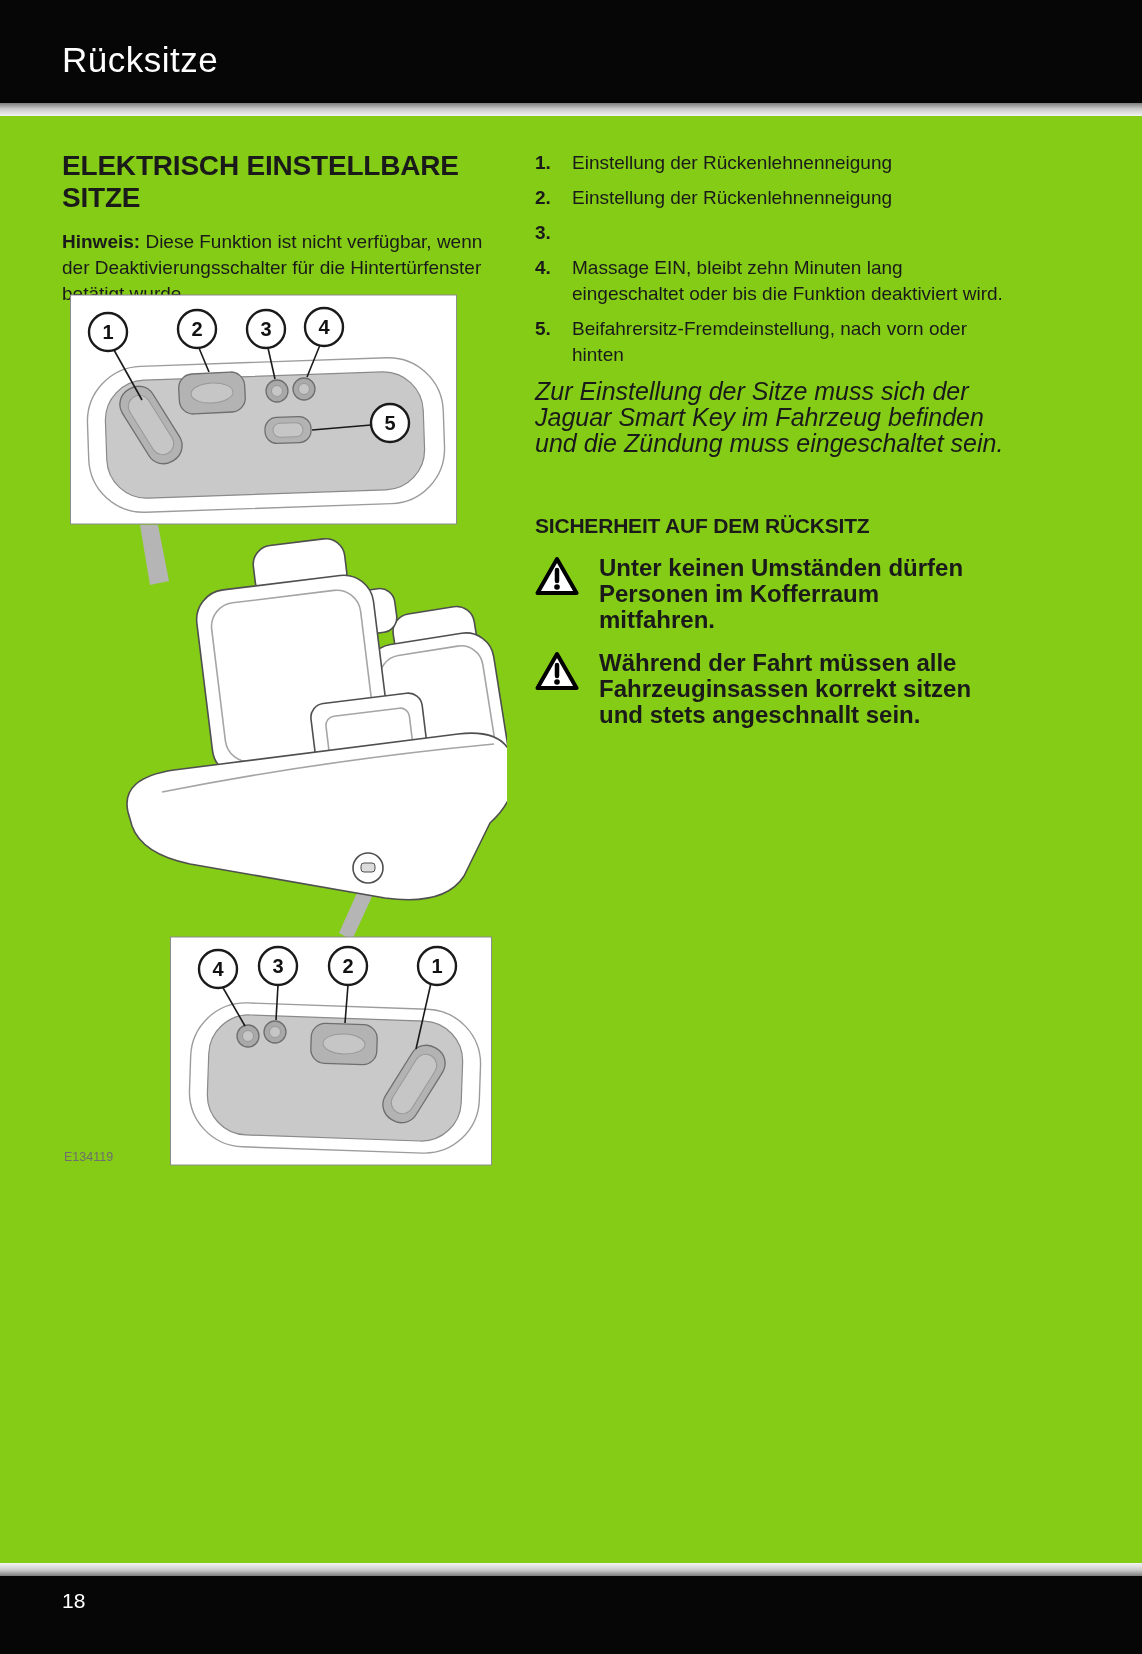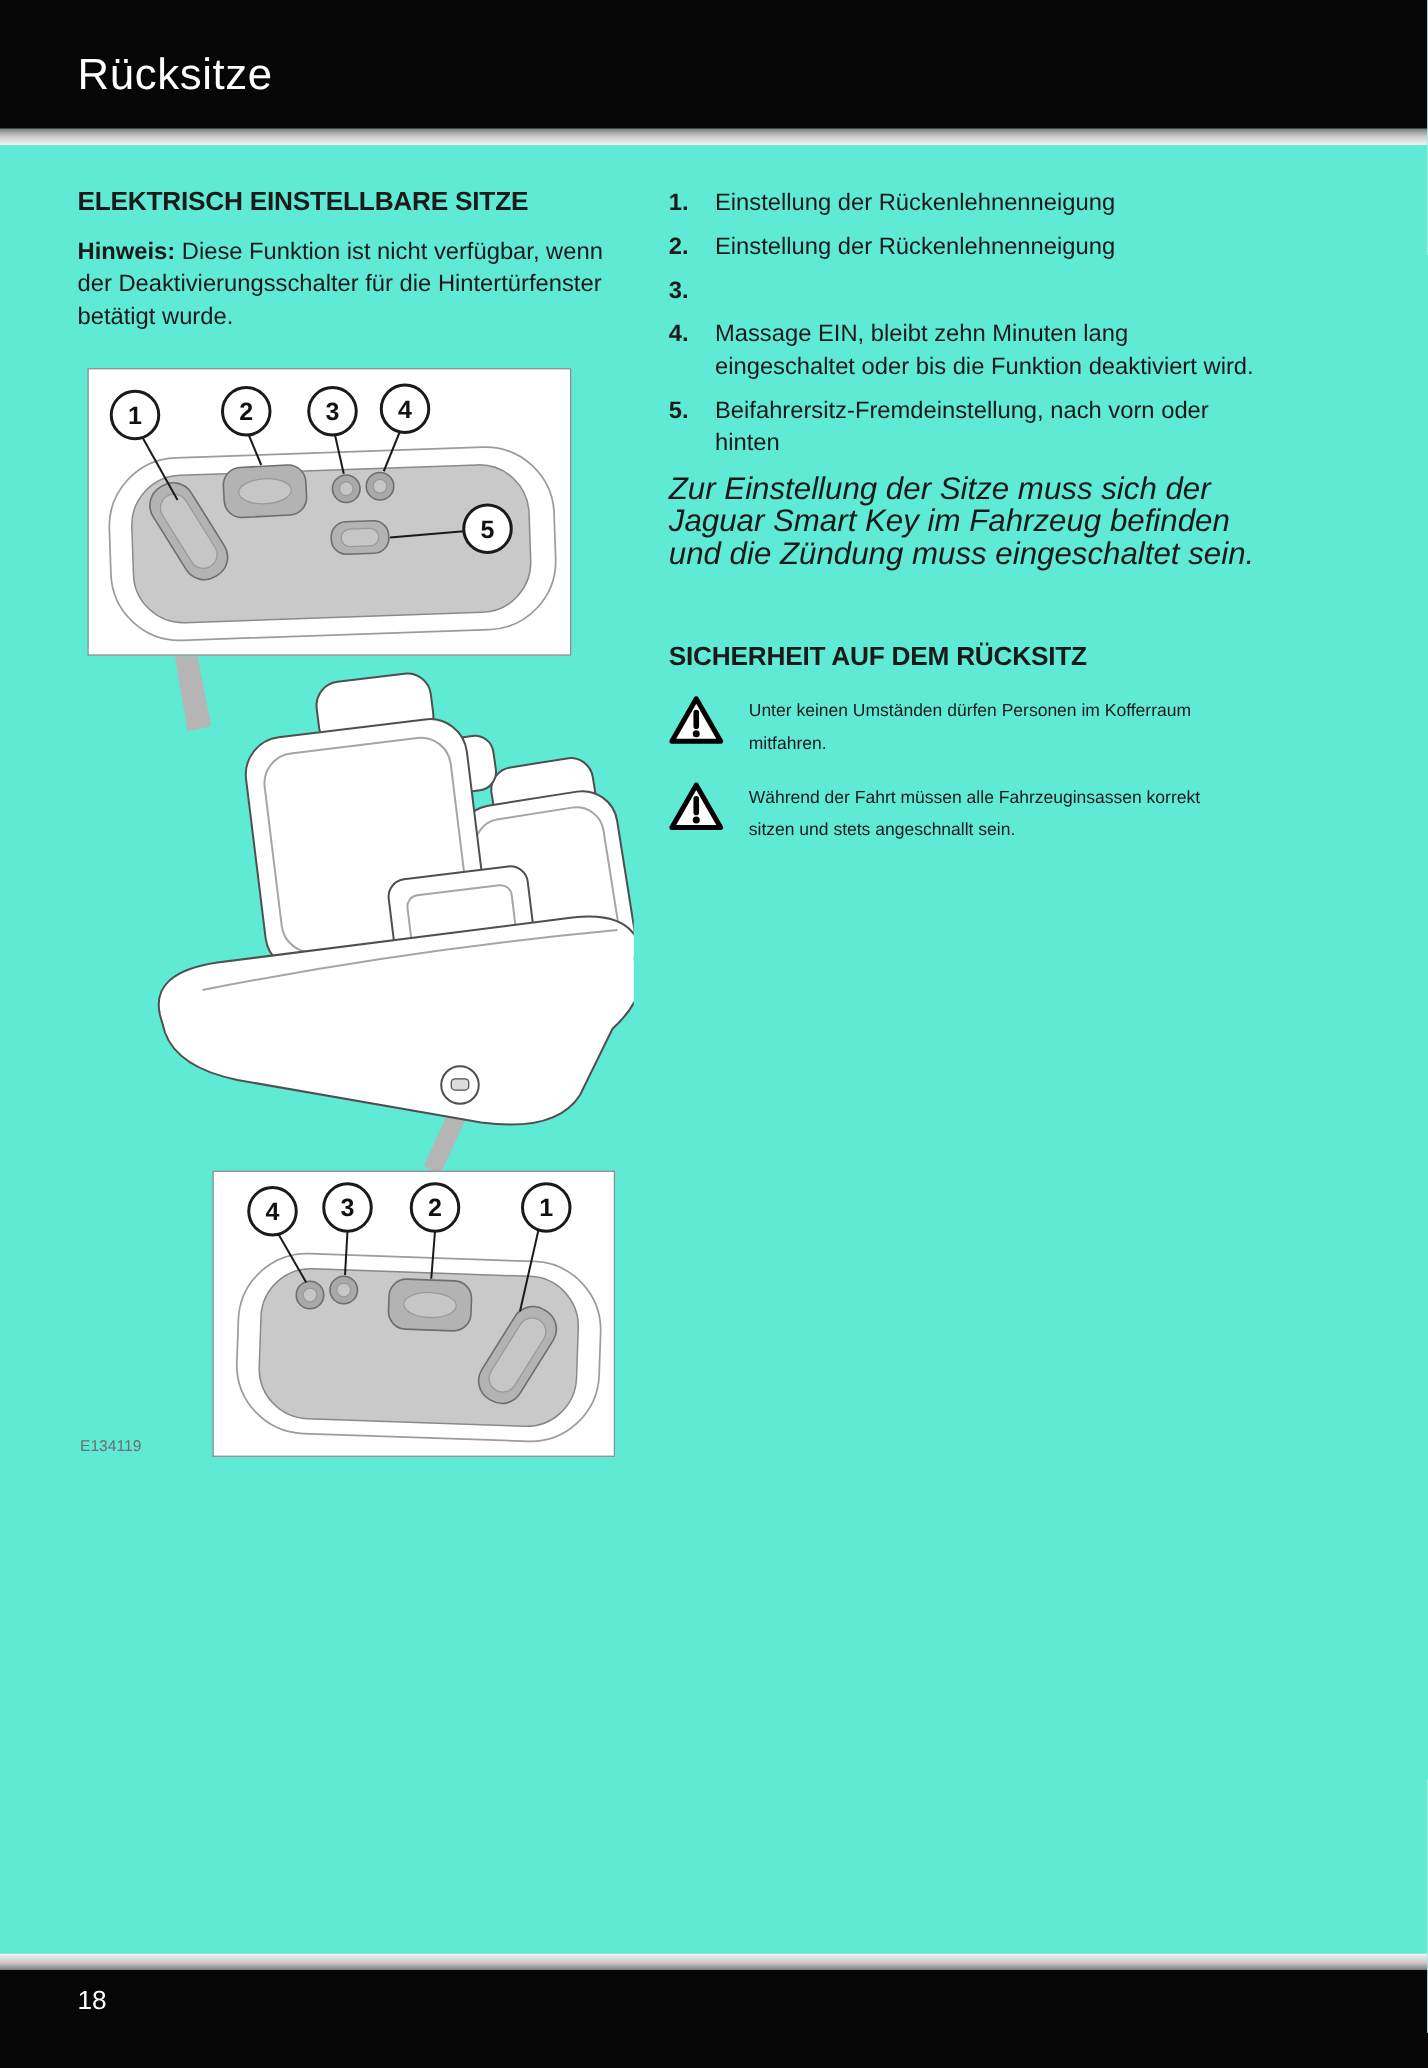--- a/index.html
+++ b/index.html
@@ -1,45 +1,45 @@
 <!DOCTYPE html>
 <html><head>
 <meta charset="utf-8">
 <style>
   html,body{margin:0;padding:0;background:#e9e9e9;}
   .page{
-    position:relative;width:1142px;height:1654px;margin:0 auto;background:#5eead4;
+    position:relative;width:1142px;height:1654px;margin:0 auto;background:#84cc16;
     font-family:"Liberation Sans","DejaVu Sans",sans-serif;color:#1a1a1a;overflow:hidden;
   }
   
   .header-bar{position:absolute;top:0;left:0;width:100%;height:103px;background:#060606;}
   .header-title{position:absolute;left:62px;top:40px;color:#ffffff;font-size:35px;font-weight:400;letter-spacing:.5px;}
   .header-strip{position:absolute;top:103px;left:0;width:100%;height:13px;
     background:linear-gradient(to bottom,#7d7d7d 0%,#c9c9c9 45%,#f4f4f4 100%);}
   .footer-strip{position:absolute;top:1563px;left:0;width:100%;height:13px;
     background:linear-gradient(to bottom,#f4f4f4 0%,#c9c9c9 55%,#7d7d7d 100%);}
   .footer-bar{position:absolute;top:1576px;left:0;width:100%;height:78px;background:#060606;text-align:right;}
   .page-number{position:absolute;left:62px;top:13px;color:#ffffff;font-size:21px;}
   
   .col-left{position:absolute;left:62px;top:150px;width:448px;}
   .col-right{position:absolute;left:535px;top:150px;width:530px;}
-  h2.section{font-size:21px;font-weight:bold;letter-spacing:-.2px;margin:0 0 15px 0;}
+  h2.section{font-size:28px;font-weight:bold;letter-spacing:-.2px;margin:0 0 15px 0;}
   .note{font-size:19px;line-height:26px;margin:0;}
   .note-label{font-weight:bold;}
   .figure{position:absolute;left:0;top:142px;font-family:inherit;}
   
   .num-list{margin:0;padding:0;list-style:none;}
   .num-item{display:flex;margin:0 0 9px 0;font-size:19px;line-height:26px;}
   .num-item .n{width:37px;flex:none;font-weight:bold;}
   .num-item .t{flex:none;width:442px;}
   .para{font-size:25px;line-height:26px;margin:10px 0 0 0;width:482px;font-style:italic;}
   h2.safety{font-size:21px;font-weight:bold;letter-spacing:-.2px;margin:58px 0 6px 0;}
   .warning{display:flex;margin-top:17px;}
   .warn-icon-wrap{width:64px;flex:none;padding-top:1px;}
-  .warn-text{font-weight:normal;font-size:14px;line-height:26px;width:398px;}
+  .warn-text{font-weight:bold;font-size:24px;line-height:26px;width:398px;}
 </style>
 </head>
 <body>
 
 <div class="page">
 
   <header class="header-bar">
     <div class="header-title">Rücksitze</div>
   </header>
   <div class="header-strip"></div>

